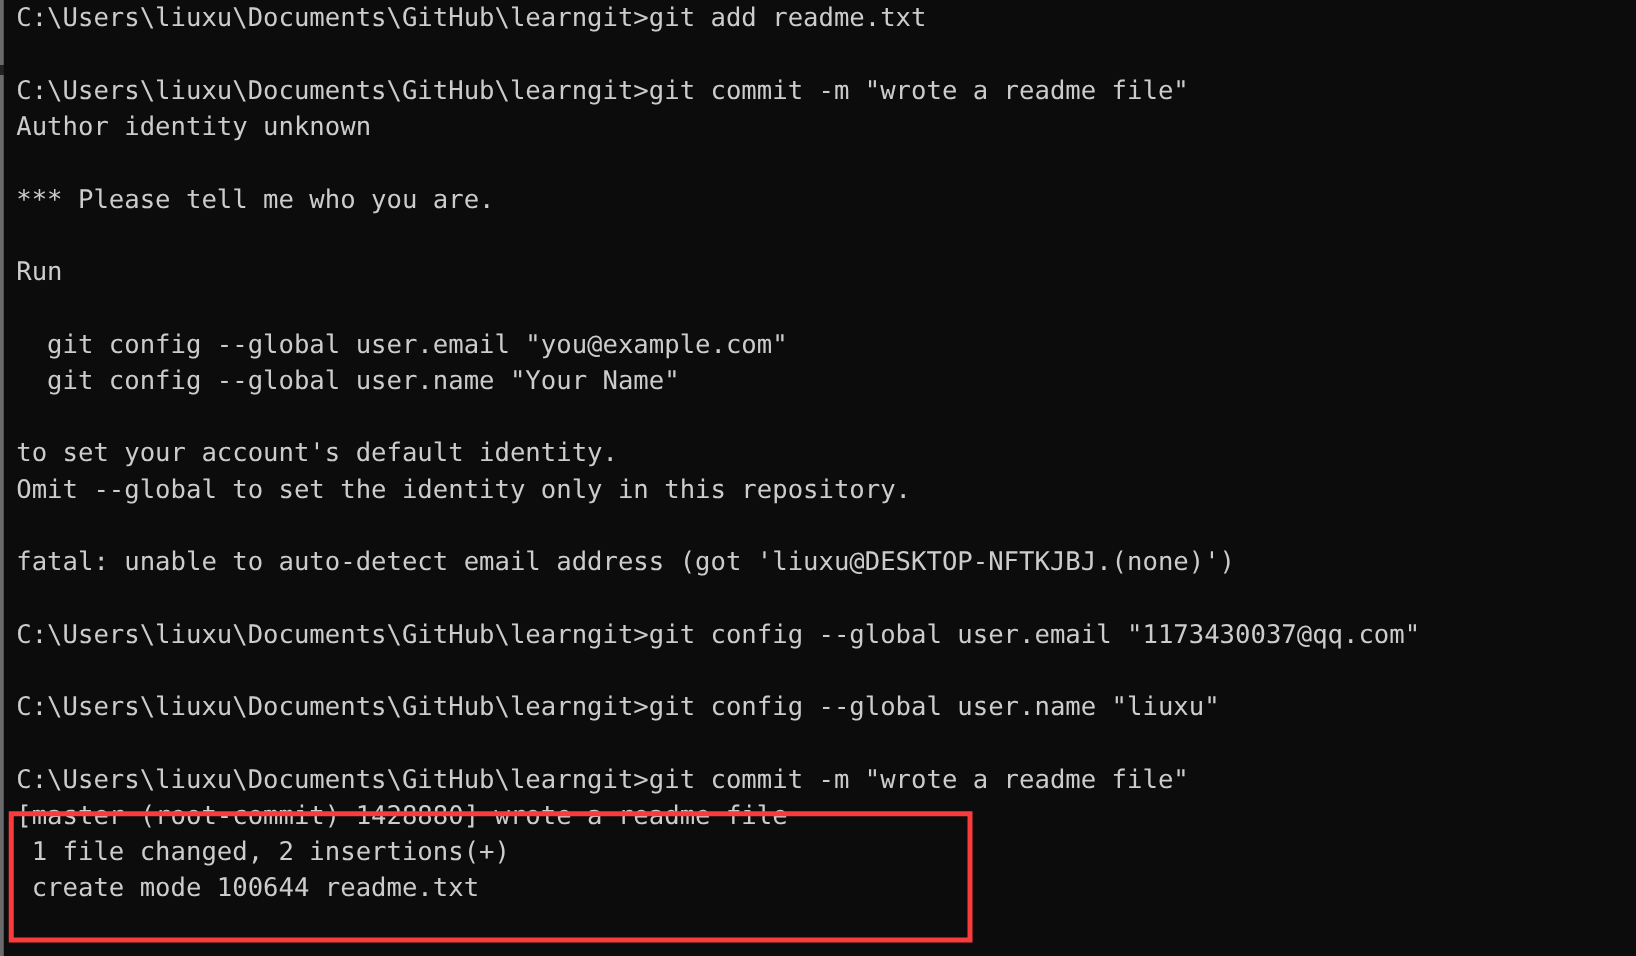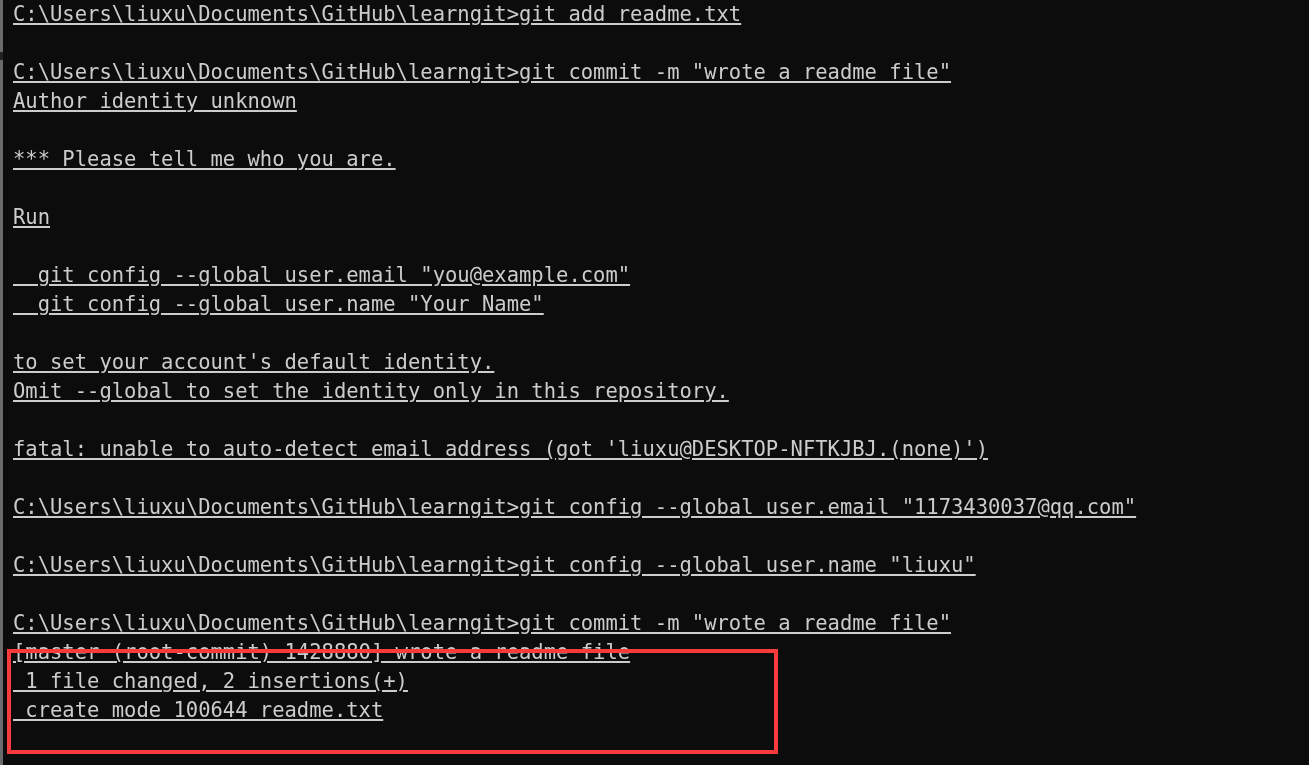--- a/index.html
+++ b/index.html
@@ -44,21 +44,20 @@
     color: #cccccc;
     font-size: 20.5px;
     line-height: 29px;
     white-space: pre;
     letter-spacing: 0px;
   }
 
   .line {
     height: 29px;
     white-space: pre;
-    text-decoration: underline;
   }
 
   .line.blank {
     height: 29px;
   }
 
   
   .highlight-box {
     position: absolute;
     left: 7px;

